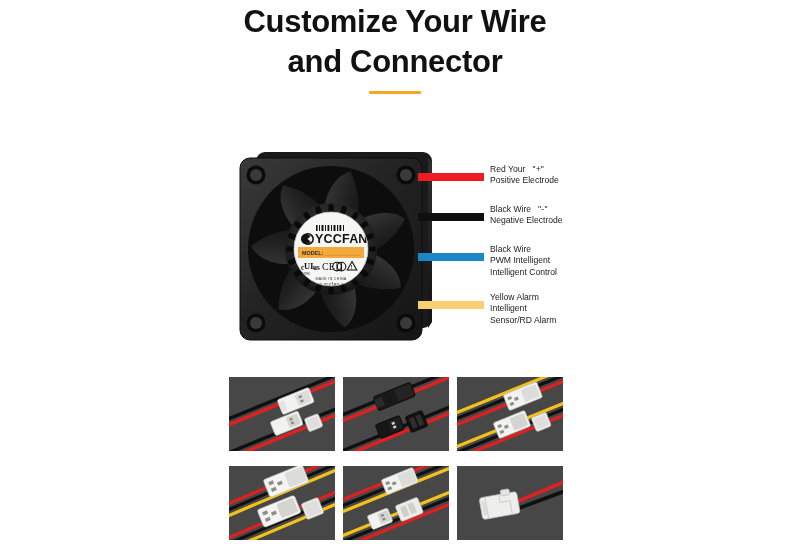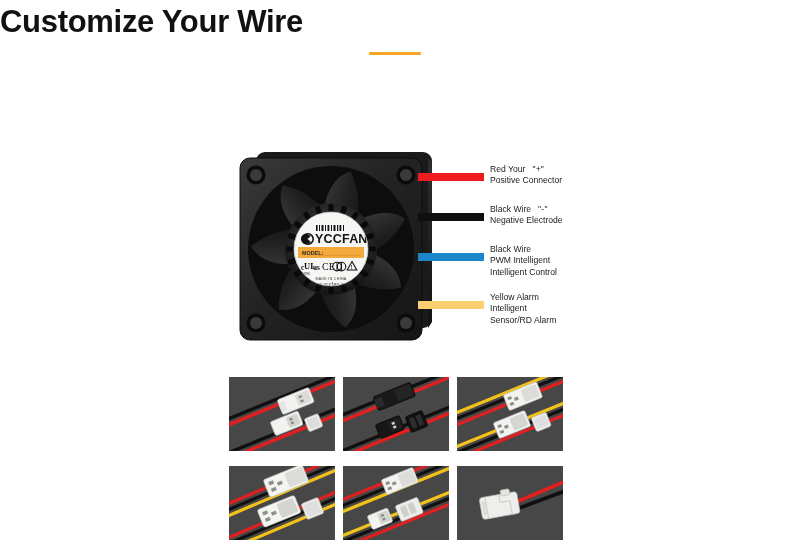--- a/index.html
+++ b/index.html
@@ -14,21 +14,21 @@
     overflow: hidden;
     font-family: "Liberation Sans", sans-serif;
     color: #1a1a1a;
   }
 
   
   #header {
     position: absolute;
     top: 0; left: 0;
     width: 790px;
-    text-align: left;
+    text-align: center;
   }
   #page-title {
     margin: 0;
     padding-top: 2px;
     font-size: 31px;
     line-height: 1.28;
     font-weight: 700;
     letter-spacing: -0.3px;
     color: #111111;
   }
@@ -98,20 +98,21 @@
     overflow: hidden;
   }
   .tile-svg { display: block; }
 </style>
 </head>
 <body>
 
 <div id="header">
   <h1 id="page-title">
     <span>Customize Your Wire</span><br>
+    <span>and Connector</span>
   </h1>
   <div id="title-underline" style="background: rgb(245, 166, 35);"></div>
 </div>
 
 <div id="fan-figure">
   <svg id="fan-svg" width="210" height="208" viewBox="0 0 210 208" xmlns="http://www.w3.org/2000/svg">
     <defs>
       <radialGradient id="hubShade" cx="50%" cy="42%" r="62%">
         <stop offset="0%" stop-color="#4a4a4a"></stop>
         <stop offset="65%" stop-color="#262626"></stop>
@@ -235,21 +236,21 @@
     </g>
 
     <circle cx="99" cy="103" r="37" fill="none" stroke="#c9c9c4" stroke-width="0.8"></circle>
   </svg>
 </div>
 
 <div class="wire-row" id="wire-row-0" style="top:164px;">
   <div class="wire-swatch" style="background: rgb(238, 28, 32);"></div>
   <div class="wire-text">
     <span>Red Your</span><span class="sign">"+"</span><br>
-    <span>Positive Connector</span>
+    <span>Positive Electrode</span>
   </div>
 </div>
 
 <div class="wire-row" id="wire-row-1" style="top:204px;">
   <div class="wire-swatch" style="background: rgb(15, 15, 15);"></div>
   <div class="wire-text">
     <span>Black Wire</span><span class="sign">"-"</span><br>
     <span>Negative Electrode</span>
   </div>
 </div>

